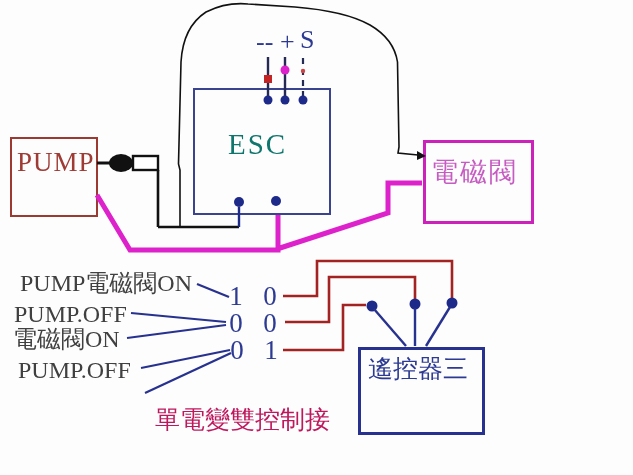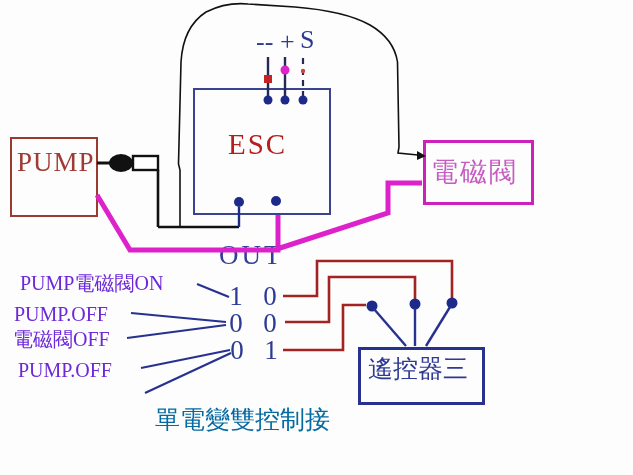--- a/index.html
+++ b/index.html
@@ -7,30 +7,30 @@
     position:relative;width:633px;height:475px;overflow:hidden;
     background:#fdfdfd;
     font-family:"Liberation Serif","DejaVu Serif",serif;
   }
   .abs{position:absolute;}
   svg.wires{position:absolute;left:0;top:0;width:633px;height:475px;pointer-events:none;z-index:5;}
   .box{position:absolute;background:transparent;box-sizing:border-box;z-index:2;}
   #pump-box{left:10px;top:137px;width:88px;height:80px;border:2px solid #9c3a32;}
   #pump-box .lbl{color:#a03a34;font-size:27px;margin:8px 0 0 5px;letter-spacing:1px;}
   #esc-box{left:193px;top:88px;width:138px;height:127px;border:2px solid #3a4390;}
-  #esc-box .lbl{color:#b91c1c;font-size:29px;margin:38px 0 0 33px;letter-spacing:2px;}
-  #solenoid-box{left:423px;top:140px;width:111px;height:65px;border:3px solid #cc22bb;font-family:Liberation Mono, monospace;}
+  #esc-box .lbl{color:#0f766e;font-size:29px;margin:38px 0 0 33px;letter-spacing:2px;}
+  #solenoid-box{left:423px;top:140px;width:111px;height:84px;border:3px solid #cc22bb;font-family:Liberation Mono, monospace;}
   #solenoid-box .lbl{color:#c65cc2;font-size:27px;margin:11px 0 0 5px;letter-spacing:2px;}
-  #remote-box{left:358px;top:347px;width:127px;height:58px;border:3px solid #27318f;}
+  #remote-box{left:358px;top:347px;width:127px;height:88px;border:3px solid #27318f;}
   #remote-box .lbl{color:#2d3a93;font-size:25px;line-height:31px;margin:3px 0 0 7px;}
   .pinlabel{color:#2d3a93;font-size:26px;z-index:2;}
   .outlabel{left:219px;top:240px;color:#333f96;font-size:27px;letter-spacing:3px;z-index:2;}
-  .statelabel{color:#6d28d9;font-size:20px;white-space:nowrap;z-index:2;line-height:26px;}
+  .statelabel{color:#404040;font-size:24px;white-space:nowrap;z-index:2;line-height:26px;}
   .digit{color:#2d3a93;font-size:27px;z-index:2;width:18px;text-align:center;}
-  .caption{color:#0369a1;font-size:25px;line-height:26px;z-index:2;}
+  .caption{color:#be185d;font-size:25px;line-height:26px;z-index:2;}
 </style>
 </head>
 <body>
 
 <div id="canvas">
 
   <div class="box" id="pump-box">
     <div class="lbl">PUMP</div>
   </div>
 
@@ -45,25 +45,24 @@
   <div class="box" id="remote-box">
     <div class="lbl">
       <span>遙控器三</span><br>
     </div>
   </div>
 
   <div class="abs pinlabel" style="left:256px;top:27px;">--</div>
   <div class="abs pinlabel" style="left:280px;top:27px;">+</div>
   <div class="abs pinlabel" style="left:300px;top:25px;">S</div>
 
-  <div class="abs outlabel">OUT</div>
 
   <div class="abs statelabel" style="left:20px;top:270px;">PUMP電磁閥ON</div>
   <div class="abs statelabel" style="left:14px;top:301px;">PUMP.OFF</div>
-  <div class="abs statelabel" style="left:13px;top:326px;">電磁閥OFF</div>
+  <div class="abs statelabel" style="left:13px;top:326px;">電磁閥ON</div>
   <div class="abs statelabel" style="left:18px;top:357px;">PUMP.OFF</div>
 
   <div class="abs digit" style="left:227px;top:281px;">1</div>
   <div class="abs digit" style="left:261px;top:281px;">0</div>
   <div class="abs digit" style="left:227px;top:308px;">0</div>
   <div class="abs digit" style="left:261px;top:308px;">0</div>
   <div class="abs digit" style="left:228px;top:335px;">0</div>
   <div class="abs digit" style="left:262px;top:335px;">1</div>
 
   <div class="abs caption" style="left:155px;top:407px;">

